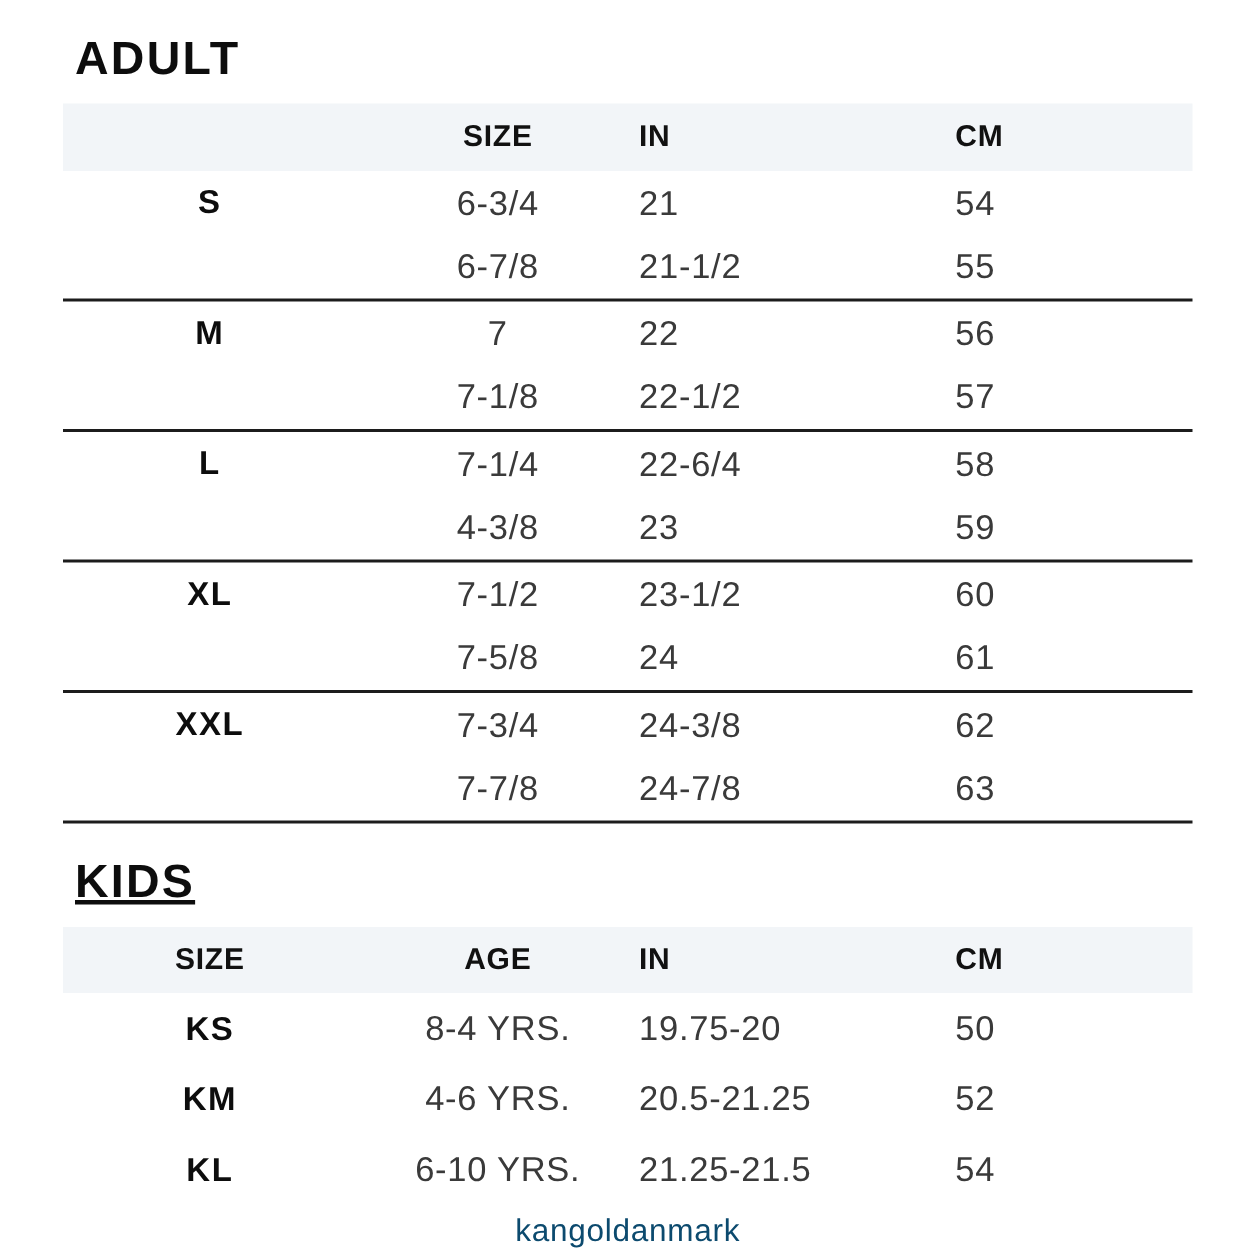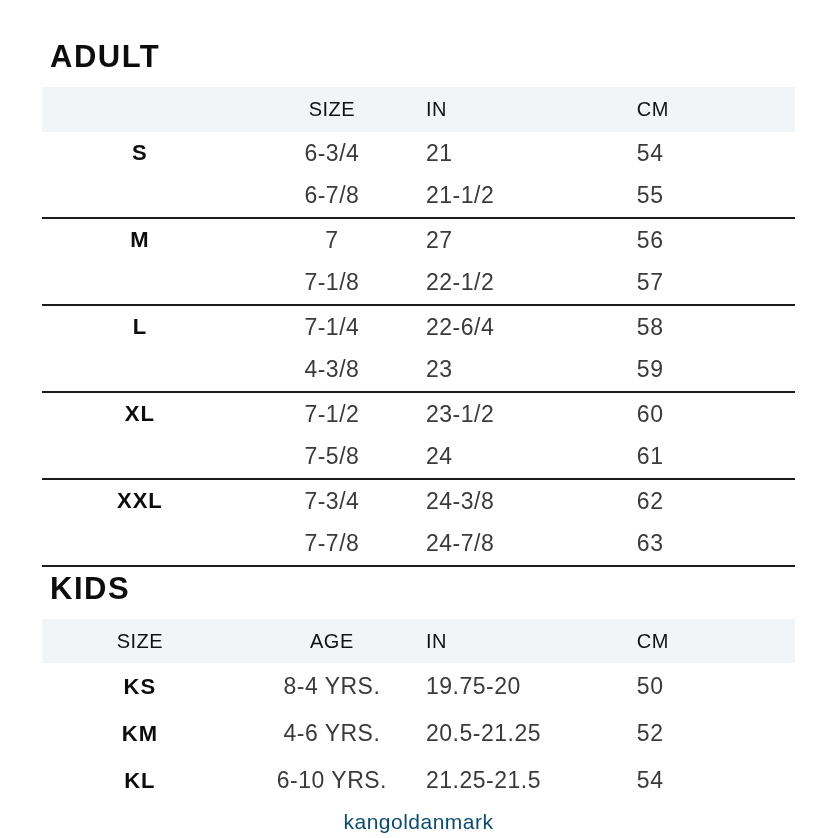--- a/index.html
+++ b/index.html
@@ -16,28 +16,28 @@
     padding: 0 43px 0 42px;
   }
   .section-title {
     font-size: 31px;
     line-height: 31px;
     font-weight: 800;
     letter-spacing: 1.5px;
     color: #0d0d0d;
     padding-left: 8px;
   }
-  .section-title.adult { margin-top: 41px; margin-bottom: 15px; }
-  .section-title.kids  { margin-top: 6px; margin-bottom: 15px; }
+  .section-title.adult { margin-top: 23px; margin-bottom: 15px; }
+  .section-title.kids  { margin-top: 23px; margin-bottom: 15px; text-decoration: underline; }
 
   .thead {
     display: flex;
     align-items: center;
     background: #f2f5f8;
-    font-weight: 400;
+    font-weight: 700;
     font-size: 20px;
     letter-spacing: 0.5px;
     color: #111111;
   }
   .thead.adult-head { height: 45px; }
   .thead.kids-head  { height: 44px; }
 
   .c1 { width: 26%; text-align: center; }
   .c2 { width: 25%; text-align: center; }
   .c3 { width: 28%; text-align: left; }
@@ -97,21 +97,21 @@
         <div class="c2">6-7/8</div>
         <div class="c3">21-1/2</div>
         <div class="c4">55</div>
       </div>
     </div>
 
     <div class="group">
       <div class="trow adult-row">
         <div class="c1 row-label">M</div>
         <div class="c2">7</div>
-        <div class="c3">27</div>
+        <div class="c3">22</div>
         <div class="c4">56</div>
       </div>
       <div class="trow adult-row">
         <div class="c1"></div>
         <div class="c2">7-1/8</div>
         <div class="c3">22-1/2</div>
         <div class="c4">57</div>
       </div>
     </div>
 

